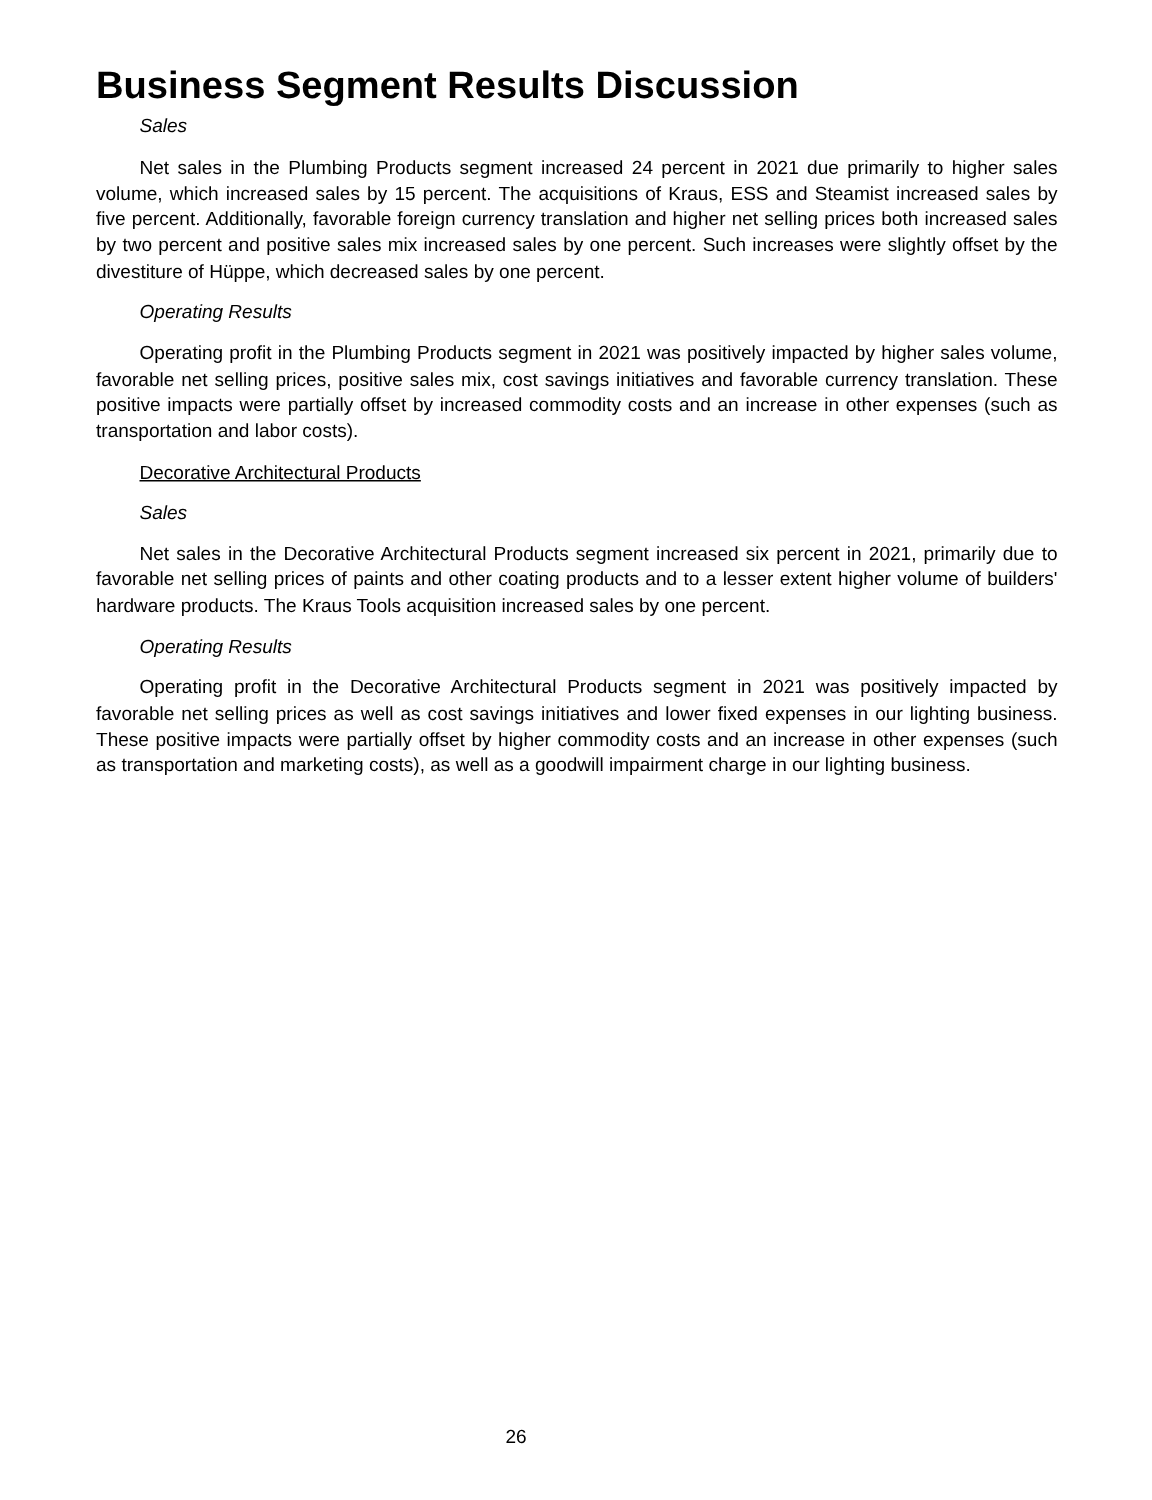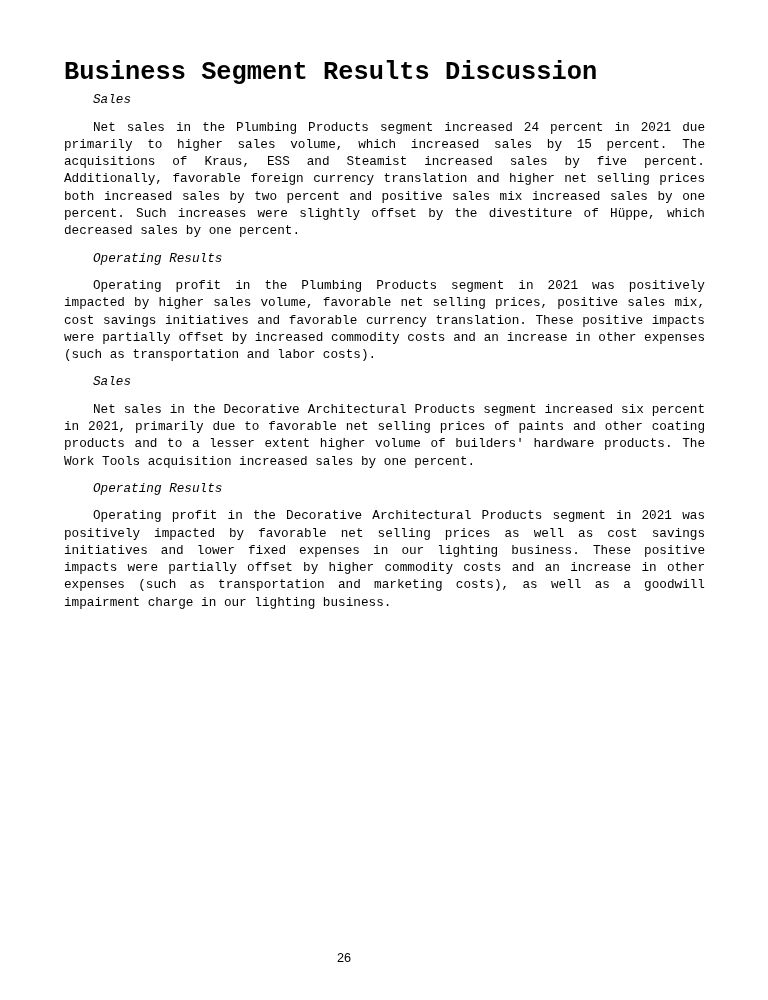--- a/index.html
+++ b/index.html
@@ -15,24 +15,23 @@
     color: #000000;
     overflow: hidden;
   }
   .page {
     position: absolute;
     top: 0;
     left: 0;
     width: 768px;
     height: 1000px;
     box-sizing: border-box;
-    padding: 64px 63px 0 64px;
+    padding: 49px 63px 0 64px;
     font-size: 12.7px;
     line-height: 17.3px;
-    font-family: Liberation Mono, monospace;
   }
   .doc-title {
     font-weight: bold;
     margin: 0;
   }
   p.body-para {
     text-align: justify;
     text-indent: 29px;
     margin: 10px 0;
   }
@@ -65,24 +64,25 @@
 
 
   <div class="subhead italic">Sales</div>
 
   <p class="body-para">Net sales in the Plumbing Products segment increased 24 percent in 2021 due primarily to higher sales volume, which increased sales by 15 percent. The acquisitions of Kraus, ESS and Steamist increased sales by five percent. Additionally, favorable foreign currency translation and higher net selling prices both increased sales by two percent and positive sales mix increased sales by one percent. Such increases were slightly offset by the divestiture of Hüppe, which decreased sales by one percent.</p>
 
   <div class="subhead italic">Operating Results</div>
 
   <p class="body-para">Operating profit in the Plumbing Products segment in 2021 was positively impacted by higher sales volume, favorable net selling prices, positive sales mix, cost savings initiatives and favorable currency translation. These positive impacts were partially offset by increased commodity costs and an increase in other expenses (such as transportation and labor costs).</p>
 
+  <div class="subhead underlined">Decorative Architectural Products</div>
 
   <div class="subhead italic">Sales</div>
 
-  <p class="body-para">Net sales in the Decorative Architectural Products segment increased six percent in 2021, primarily due to favorable net selling prices of paints and other coating products and to a lesser extent higher volume of builders' hardware products. The Work Tools acquisition increased sales by one percent.</p>
+  <p class="body-para">Net sales in the Decorative Architectural Products segment increased six percent in 2021, primarily due to favorable net selling prices of paints and other coating products and to a lesser extent higher volume of builders' hardware products. The Kraus Tools acquisition increased sales by one percent.</p>
 
   <div class="subhead italic">Operating Results</div>
 
   <p class="body-para">Operating profit in the Decorative Architectural Products segment in 2021 was positively impacted by favorable net selling prices as well as cost savings initiatives and lower fixed expenses in our lighting business. These positive impacts were partially offset by higher commodity costs and an increase in other expenses (such as transportation and marketing costs), as well as a goodwill impairment charge in our lighting business.</p>
 
 </div>
 
 <div class="page-number">26</div>
 
 </body></html>

